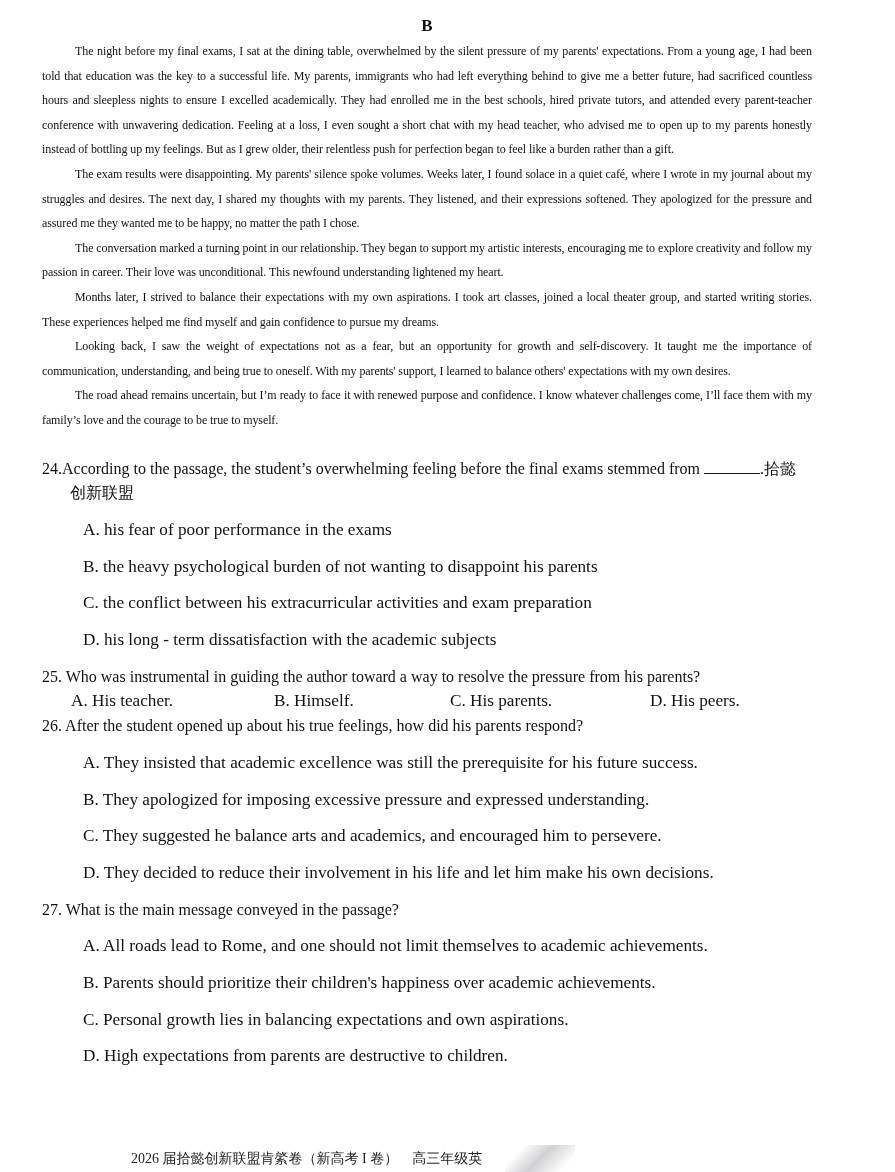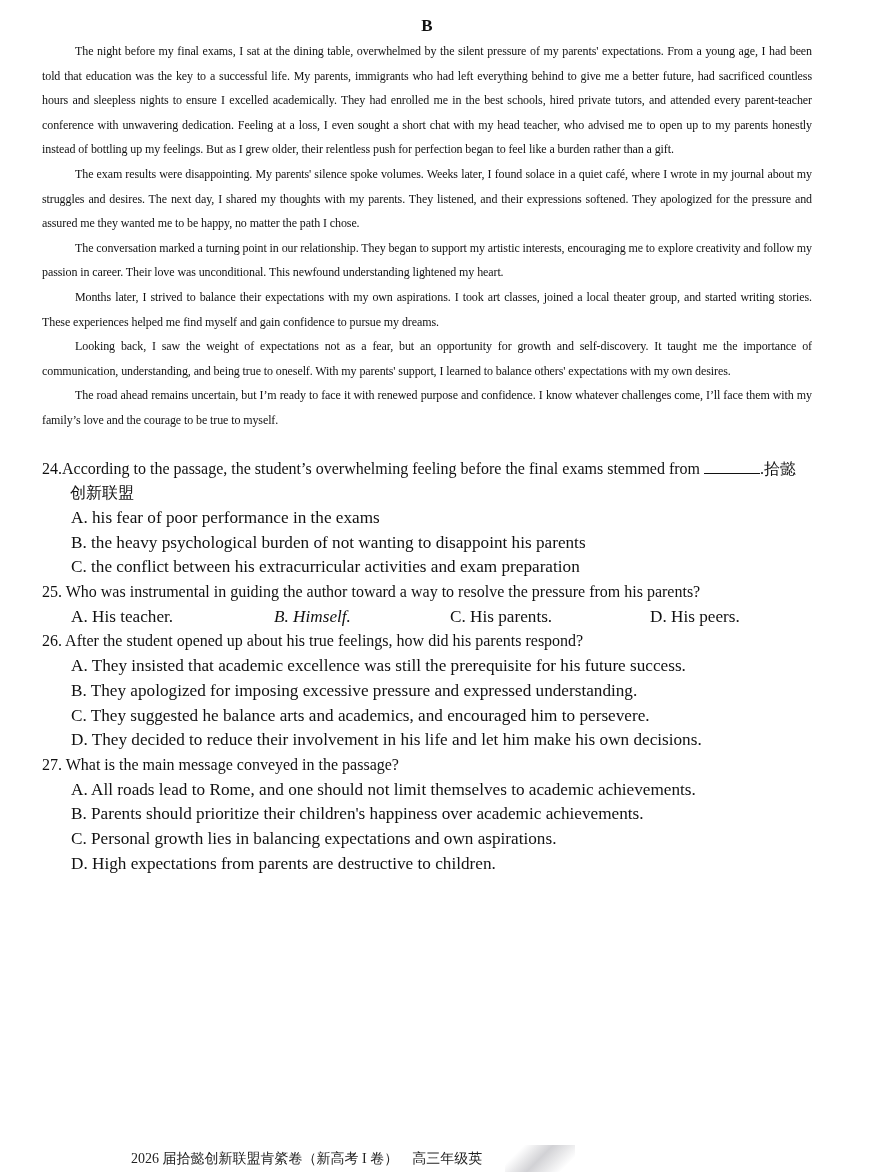--- a/index.html
+++ b/index.html
@@ -4,24 +4,24 @@
 <style>
   html, body { margin: 0; padding: 0; background: #ffffff; }
   body { width: 895px; height: 1172px; position: relative; overflow: hidden;
          font-family: "Liberation Serif", "DejaVu Serif", serif; color: #111; }
   .page { position: absolute; left: 42px; top: 14px; width: 770px; }
   .section-title { text-align: center; font-weight: bold; font-size: 17px; line-height: 24px; margin: 0 0 1px 0; }
   .para { font-size: 12px; line-height: 24.6px; text-align: justify; text-indent: 33px; margin: 0; letter-spacing: -0.1px; }
   .questions { margin-top: 24px; }
   .q-stem { font-size: 16px; line-height: 24.7px; margin: 0; padding-left: 28px; text-indent: -28px; }
   .q-stem .blank { display: inline-block; width: 56px; border-bottom: 1.2px solid #111; height: 14px; vertical-align: baseline; }
-  .opt { font-size: 17.2px; line-height: 24.7px; margin: 0; padding-left: 29px; }
+  .opt { font-size: 17.2px; line-height: 24.7px; margin: 12px; padding-left: 29px; }
   .opts-row { display: flex; padding-left: 29px; font-size: 17.2px; line-height: 24.7px; }
   .opts-row span:nth-child(1) { width: 203px; }
-  .opts-row span:nth-child(2) { width: 164px; font-style: italic; }
+  .opts-row span:nth-child(2) { width: 164px; }
   .opts-row span:nth-child(3) { width: 200px; margin-left: 12px; }
   .footer { position: absolute; left: 131px; top: 1150px; font-size: 14px; line-height: 18px; color: #222; white-space: pre; }
   .fade { position: absolute; left: 505px; top: 1145px; width: 70px; height: 27px;
           background: linear-gradient(135deg, rgba(255,255,255,0) 20%, rgba(190,190,195,0.7) 50%, rgba(255,255,255,1) 85%); }
 </style>
 </head>
 <body>
 
 <div class="page">
   <div class="section-title">B</div>
@@ -34,20 +34,21 @@
     <p class="para">Looking back, I saw the weight of expectations not as a fear, but an opportunity for growth and self-discovery. It taught me the importance of communication, understanding, and being true to oneself. With my parents' support, I learned to balance others' expectations with my own desires.</p>
     <p class="para">The road ahead remains uncertain, but I’m ready to face it with renewed purpose and confidence. I know whatever challenges come, I’ll face them with my family’s love and the courage to be true to myself.</p>
   </div>
 
   <div class="questions">
     <div>
       <p class="q-stem"><span>24.According to the passage, the student’s overwhelming feeling before the final exams stemmed from </span><span class="blank"></span><span>.拾懿创新联盟</span></p>
       <p class="opt">A. his fear of poor performance in the exams</p>
       <p class="opt">B. the heavy psychological burden of not wanting to disappoint his parents</p>
       <p class="opt">C. the conflict between his extracurricular activities and exam preparation</p>
+      <p class="opt">D. his long - term dissatisfaction with the academic subjects</p>
     </div>
 
     <div>
       <p class="q-stem">25. Who was instrumental in guiding the author toward a way to resolve the pressure from his parents?</p>
       <div class="opts-row">
         <span>A. His teacher.</span>
         <span>B. Himself.</span>
         <span>C. His parents.</span>
         <span>D. His peers.</span>
       </div>

